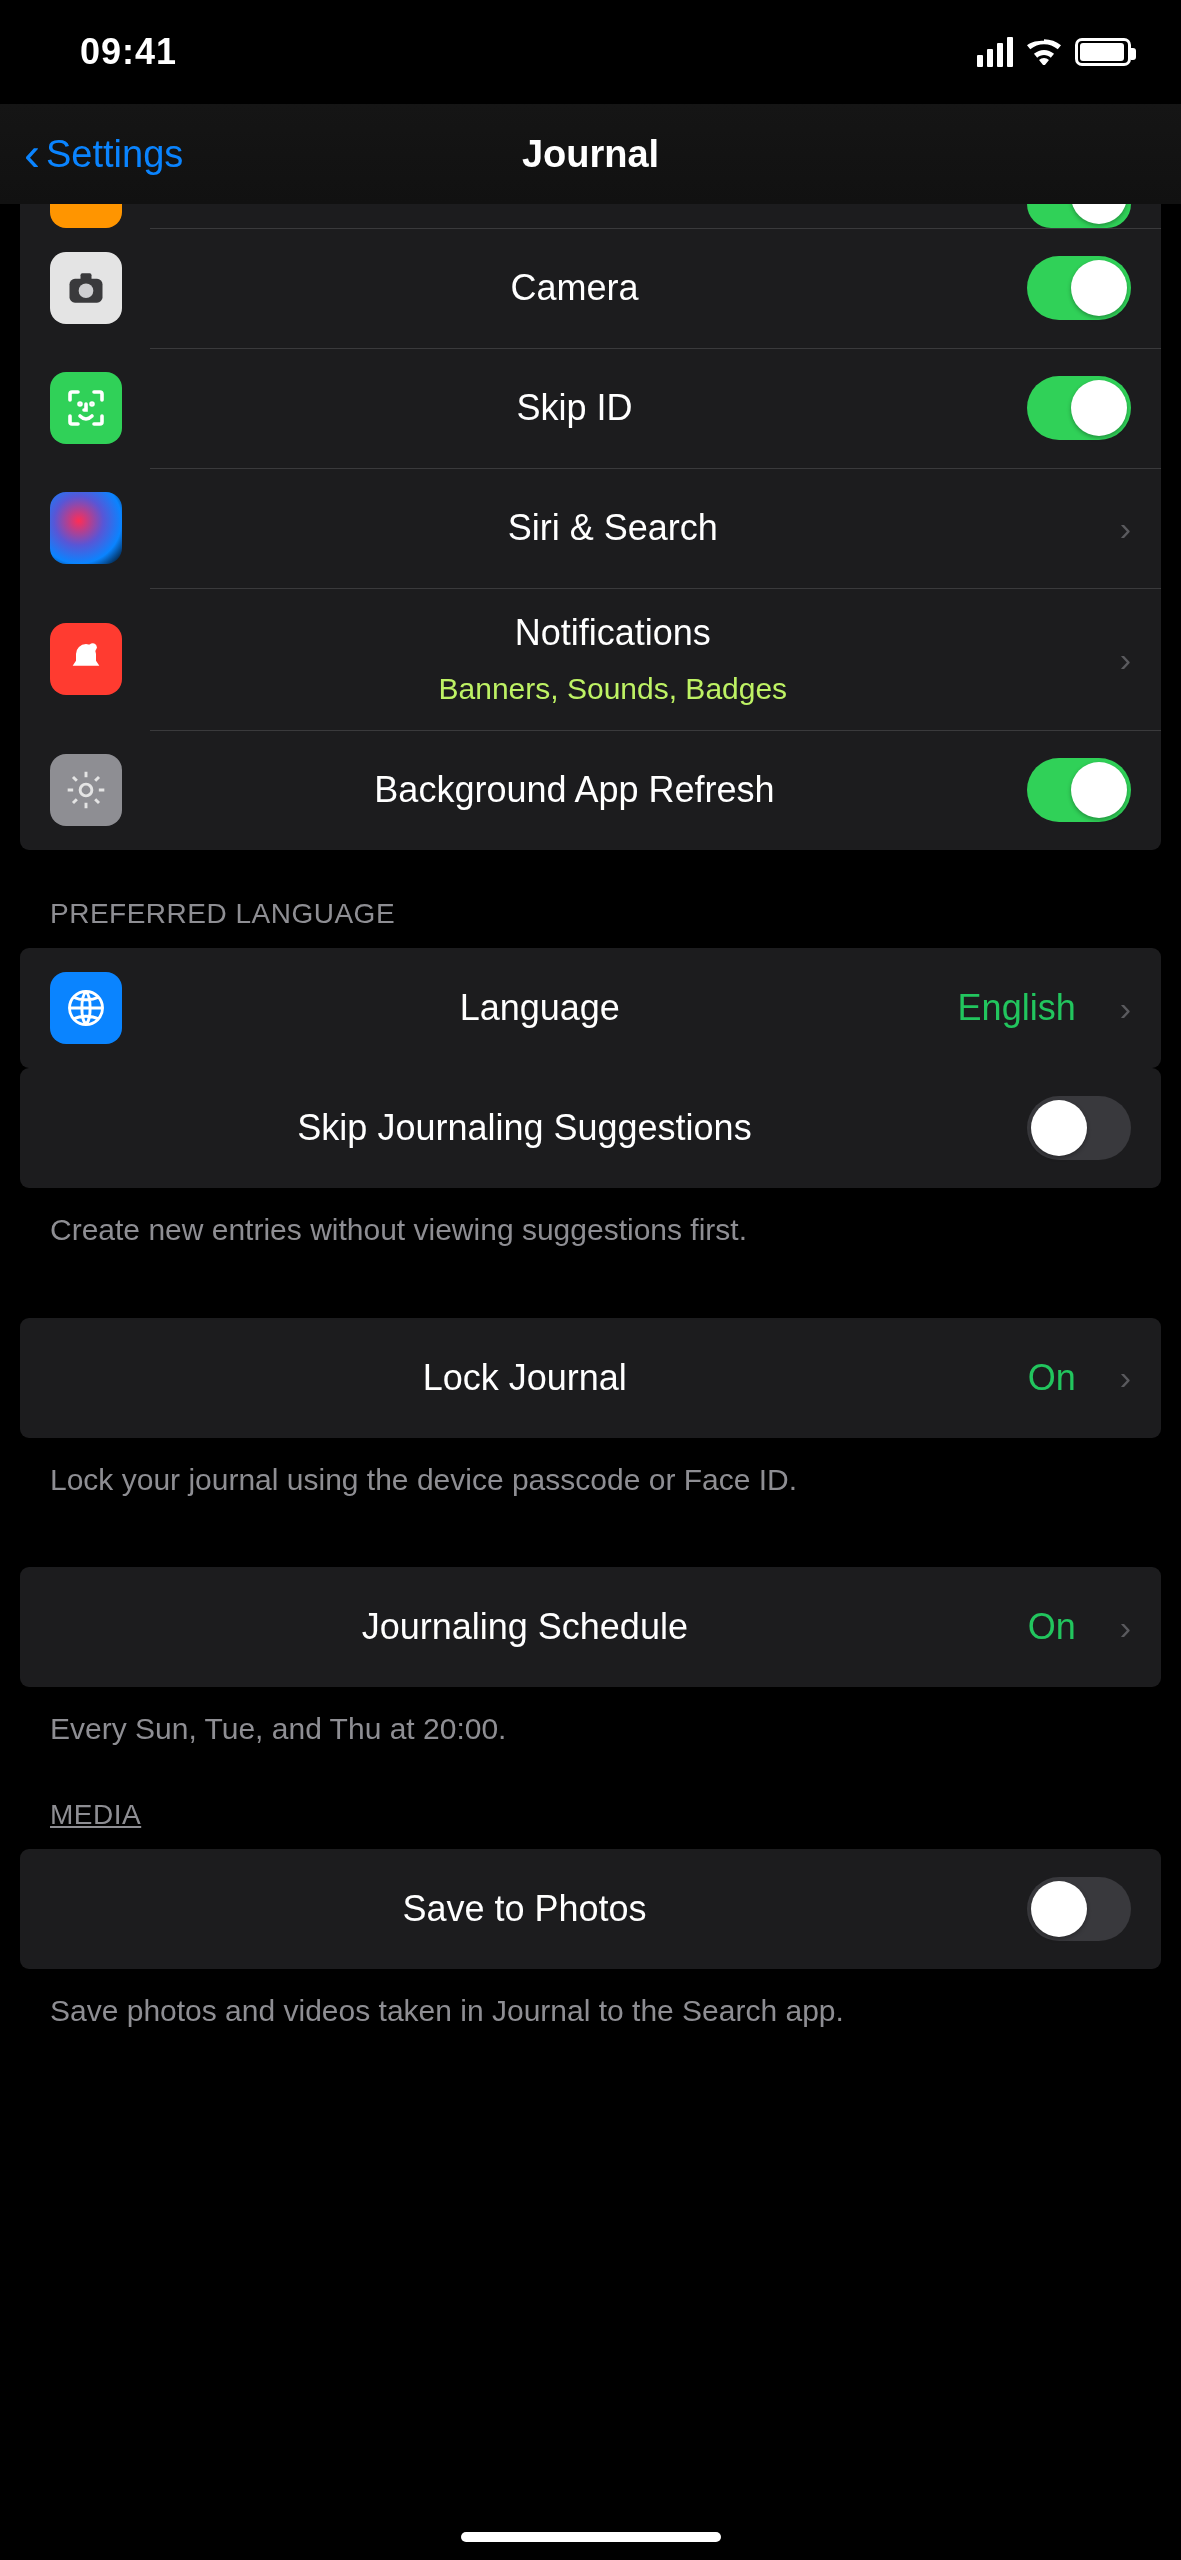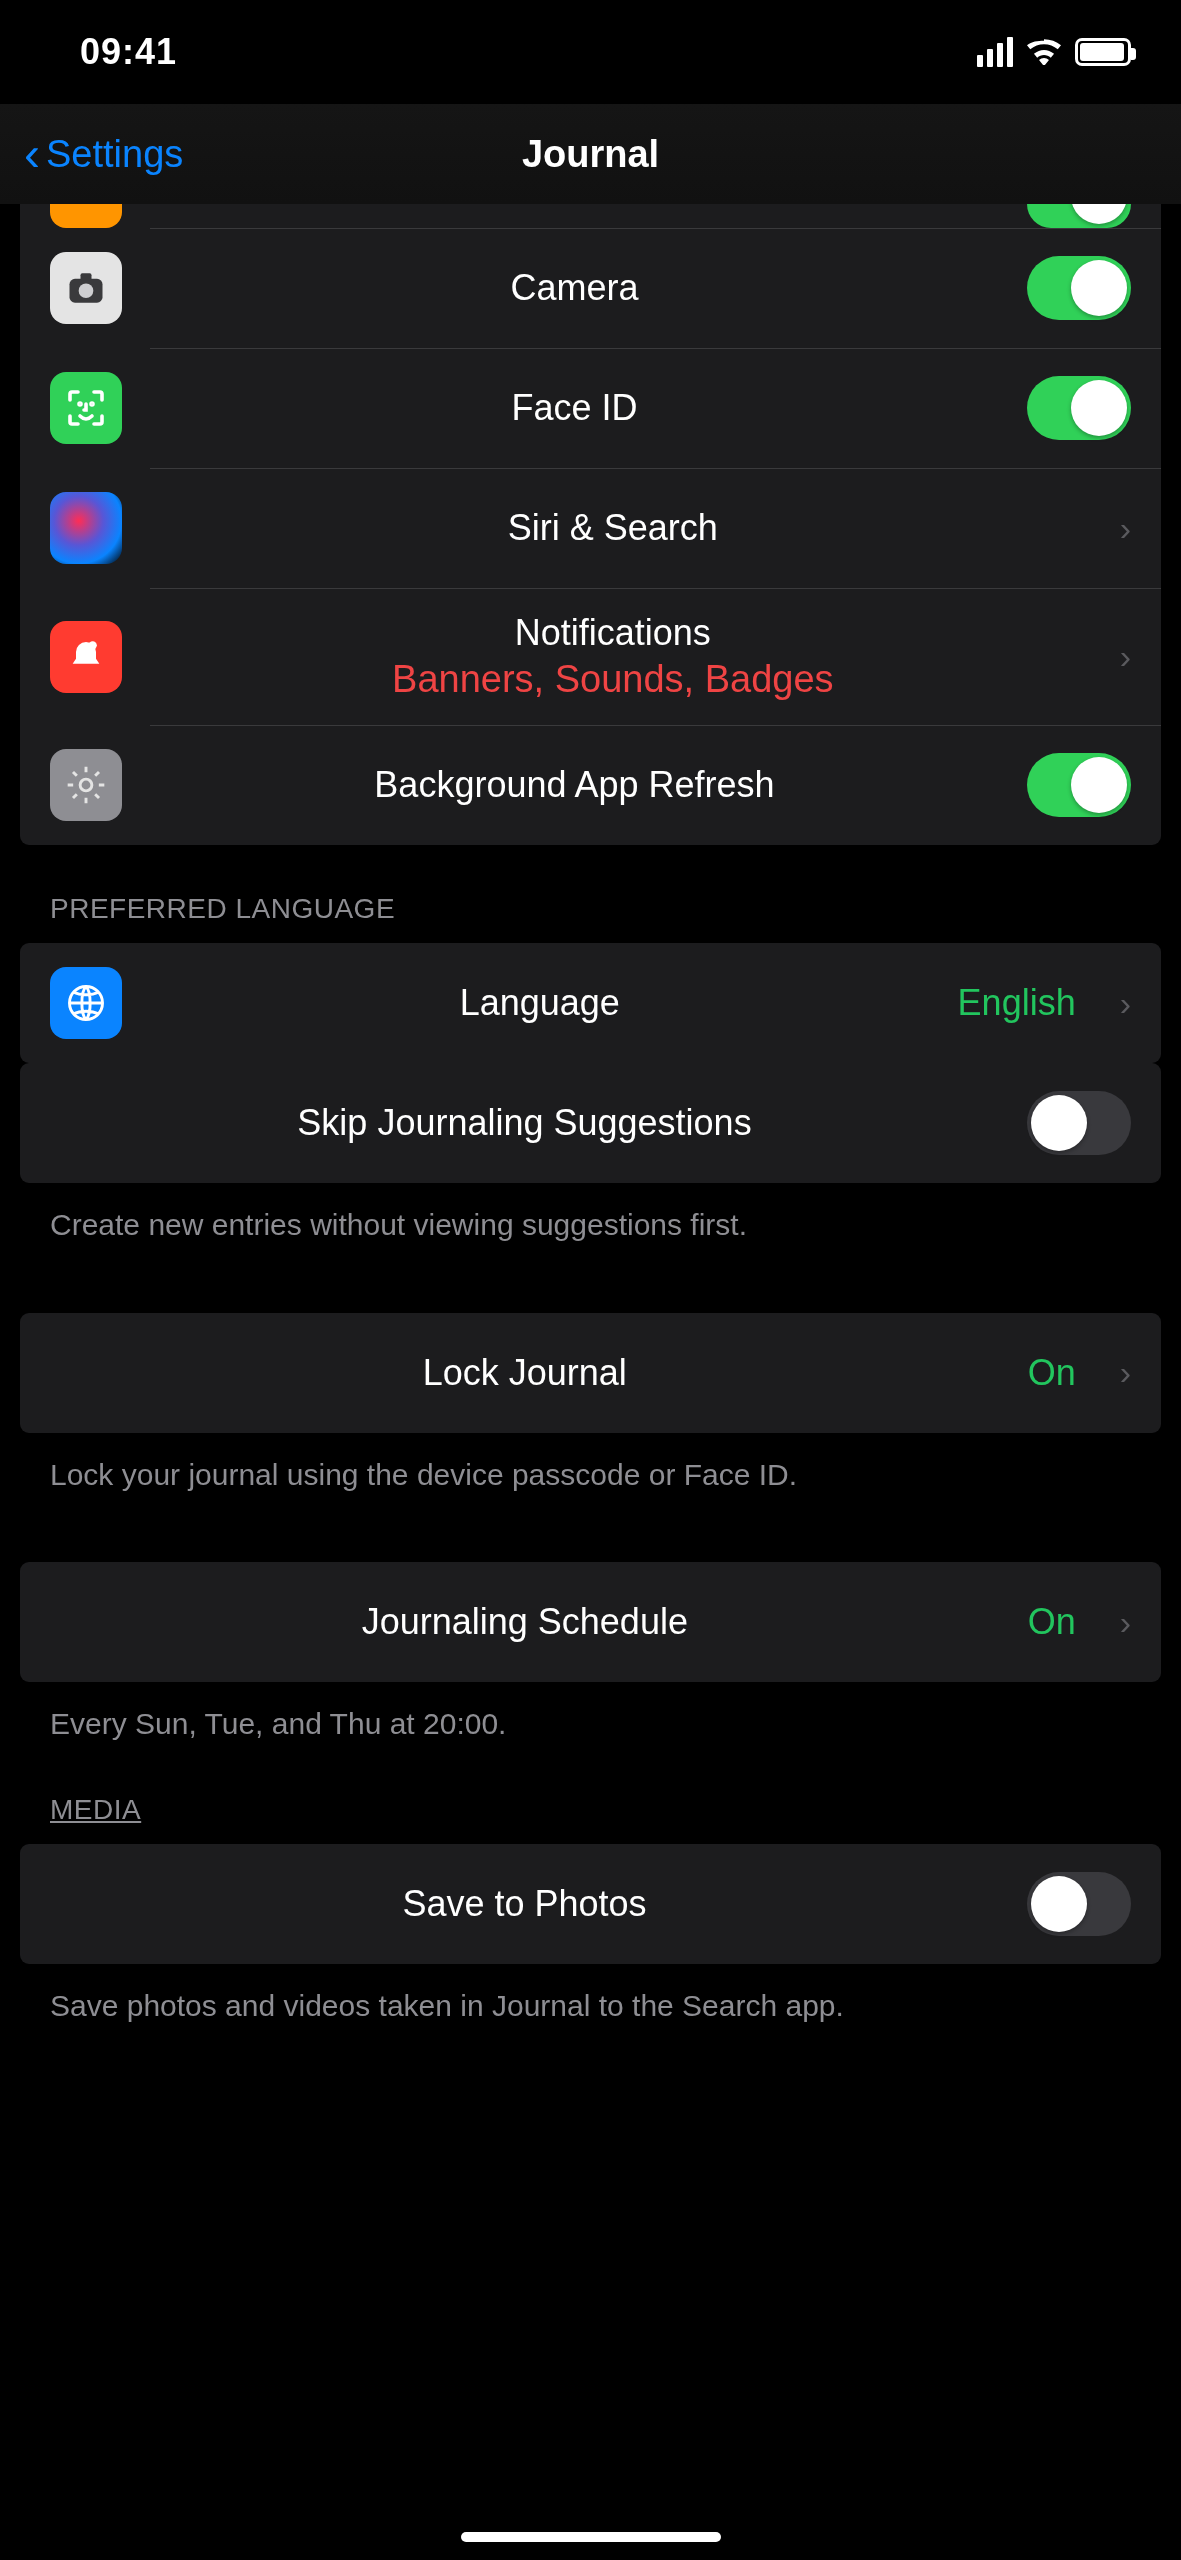--- a/index.html
+++ b/index.html
@@ -76,21 +76,21 @@
   .icon-camera { background: #e4e4e4; }
   .icon-faceid { background: #30d158; }
   .icon-siri { background: radial-gradient(circle at 40% 40%, #ff2d55 0%, #5856d6 40%, #0a84ff 70%, #000 100%); }
   .icon-notif { background: #ff3b30; }
   .icon-bgrefresh { background: #8e8e93; }
   .icon-language { background: #0a84ff; }
   .icon-orange-cut { background: #ff9500; height: 24px; align-self: flex-end; border-radius: 0 0 16px 16px; }
 
   .row-main { flex: 1; display: flex; flex-direction: column; text-align: center; }
   .row-label { font-size: 36px; color: #fff; }
-  .row-sublabel { font-size: 38px; color: #ef4444; margin-top: 4px; }
+  .row-sublabel { font-size: 30px; color: #bef264; margin-top: 18px; }
   .row-value { font-size: 36px; color: #22c55e; }
   .chevron { color: #5a5a5e; font-size: 34px; margin-left: 16px; }
 
   
   .toggle {
     width: 104px; height: 64px; border-radius: 32px; position: relative; flex-shrink: 0;
   }
   .toggle .knob {
     position: absolute; top: 4px; width: 56px; height: 56px; border-radius: 50%; background: #fff;
     box-shadow: 0 2px 4px rgba(0,0,0,.3);
@@ -172,21 +172,21 @@
     <div class="row with-icon sep">
       <div class="app-icon icon-faceid">
         <svg width="48" height="48" viewBox="0 0 24 24" fill="none" stroke="#fff" stroke-width="1.8" stroke-linecap="round">
             <path d="M4 8V5a1 1 0 011-1h3M20 8V5a1 1 0 00-1-1h-3M4 16v3a1 1 0 001 1h3M20 16v3a1 1 0 01-1 1h-3"></path>
             <circle cx="9" cy="10" r="0.5" fill="#fff"></circle>
             <circle cx="15" cy="10" r="0.5" fill="#fff"></circle>
             <path d="M12 10v3h-1M9 16c1 1 2 1.5 3 1.5s2-.5 3-1.5"></path>
           </svg>
       </div>
       <div class="row-main">
-          <div class="row-label">Face ID</div>
+          <div class="row-label">Skip ID</div>
         </div>
       <div class="toggle on">
           <div class="knob"></div>
         </div>
     </div>
 
     <div class="row with-icon sep">
       <div class="app-icon icon-siri"></div>
       <div class="row-main">
           <div class="row-label">Siri &amp; Search</div>

